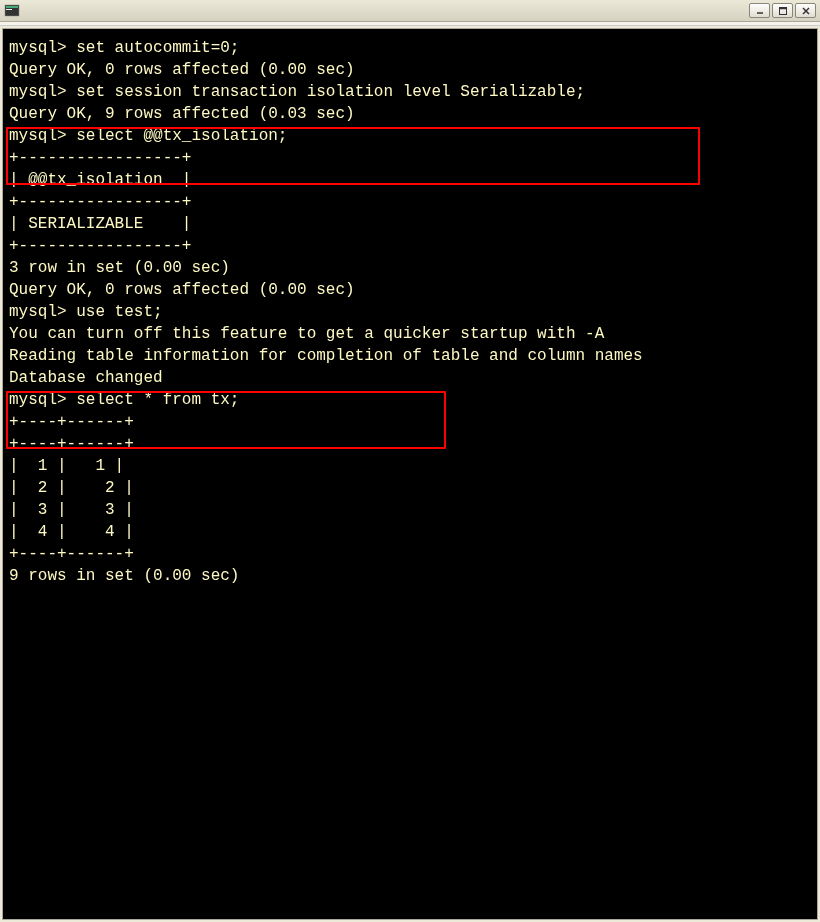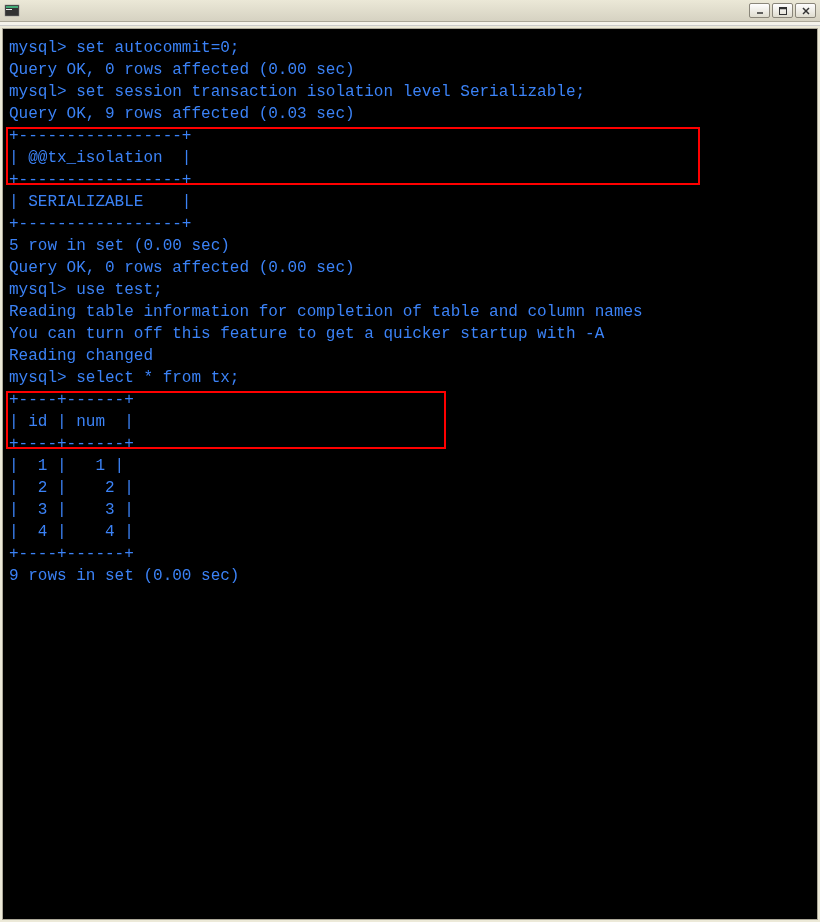--- a/index.html
+++ b/index.html
@@ -72,21 +72,21 @@
       font-size: 16px;
       line-height: 22px;
       color: #d0d0d0;
       overflow: hidden;
       position: relative;
       border: 1px solid #aca899;
       margin: 2px;
     }
     .line {
       white-space: pre;
-      color: #3b82f6;
+      color: #fef9c3;
     }
     .highlight-box {
       position: absolute;
       border: 2px solid #ff0000;
       pointer-events: none;
     }
     .cursor {
       display: inline-block;
       width: 10px;
       height: 18px;
@@ -136,37 +136,37 @@
   <div class="tab-bar-bg"></div>
 
   <div class="terminal">
     <div class="line"></div>
     <div class="line">mysql&gt; set autocommit=0;</div>
     <div class="line">Query OK, 0 rows affected (0.00 sec)</div>
     <div class="line"></div>
     <div class="line">mysql&gt; set session transaction isolation level Serializable;</div>
     <div class="line">Query OK, 9 rows affected (0.03 sec)</div>
     <div class="line"></div>
+    <div class="line">mysql&gt; select @@tx_isolation;</div>
     <div class="line">+-----------------+</div>
     <div class="line">| @@tx_isolation  |</div>
     <div class="line">+-----------------+</div>
     <div class="line">| SERIALIZABLE    |</div>
     <div class="line">+-----------------+</div>
-    <div class="line">5 row in set (0.00 sec)</div>
+    <div class="line">3 row in set (0.00 sec)</div>
     <div class="line"></div>
     <div class="line">Query OK, 0 rows affected (0.00 sec)</div>
     <div class="line"></div>
     <div class="line">mysql&gt; use test;</div>
+    <div class="line">You can turn off this feature to get a quicker startup with -A</div>
     <div class="line">Reading table information for completion of table and column names</div>
-    <div class="line">You can turn off this feature to get a quicker startup with -A</div>
     <div class="line"></div>
-    <div class="line">Reading changed</div>
+    <div class="line">Database changed</div>
     <div class="line">mysql&gt; select * from tx;</div>
     <div class="line">+----+------+</div>
-    <div class="line">| id | num  |</div>
     <div class="line">+----+------+</div>
     <div class="line">|  1 |   1 |</div>
     <div class="line">|  2 |    2 |</div>
     <div class="line">|  3 |    3 |</div>
     <div class="line">|  4 |    4 |</div>
     <div class="line">+----+------+</div>
     <div class="line">9 rows in set (0.00 sec)</div>
     <div class="line"></div>
 
     <div class="highlight-box" style="top:98px;left:3px;width:694px;height:58px;"></div>

